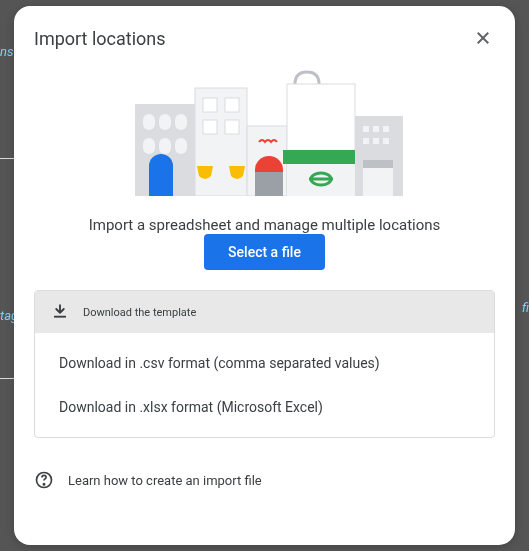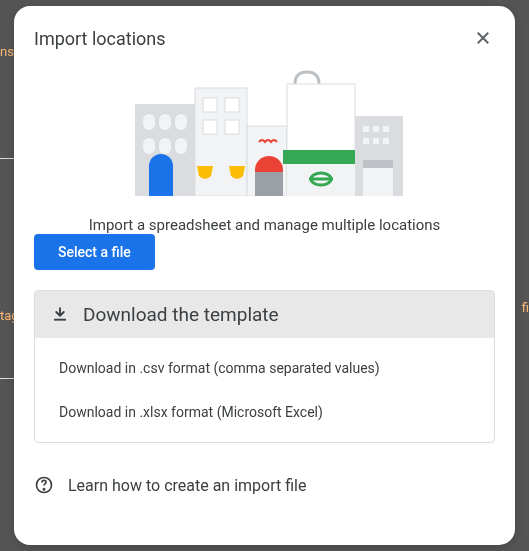--- a/index.html
+++ b/index.html
@@ -53,20 +53,21 @@
       justify-content: center;
       margin-bottom: 20px;
     }
     .subtitle {
       text-align: center;
       color: #3c4043;
       font-size: 15px;
     }
     .select-file-wrap {
       display: flex;
+      justify-content: center;
       margin-bottom: 20px;
     }
     .select-file-btn {
       background: #1a73e8;
       color: #fff;
       border: none;
       padding: 10px 24px;
       border-radius: 4px;
       font-size: 14px;
       font-weight: 500;
@@ -78,21 +79,21 @@
       border-radius: 4px;
       margin-bottom: 28px;
     }
     .template-header {
       background: #e8e8e8;
       padding: 12px 16px;
       display: flex;
       align-items: center;
       gap: 14px;
       color: #3c4043;
-      font-size: 19px;
+      font-size: 11px;
       cursor: pointer;
     }
     .download-icon {
       width: 18px;
       height: 18px;
     }
     .template-options {
       padding: 8px 0;
     }
     .template-option {
@@ -100,34 +101,35 @@
       color: #3c4043;
       font-size: 14px;
       cursor: pointer;
     }
     .learn-link {
       display: flex;
       align-items: center;
       gap: 14px;
       padding: 4px 0;
       color: #3c4043;
-      font-size: 16px;
+      font-size: 13px;
       cursor: pointer;
     }
     .help-icon {
       width: 20px;
       height: 20px;
       display: flex;
       align-items: center;
       justify-content: center;
     }
     .bg-text {
       position: absolute;
-      color: #fdba74;
+      color: #7dd3fc;
       font-size: 13px;
+      font-style: italic;
     }
     .bg-left-1 { top: 44px; left: 0; }
     .bg-left-2 { top: 308px; left: 0; }
     .bg-right-1 { top: 300px; right: 0; }
     .bg-line {
       position: absolute;
       left: 0;
       right: 14px;
       height: 1px;
       background: #dadce0;

